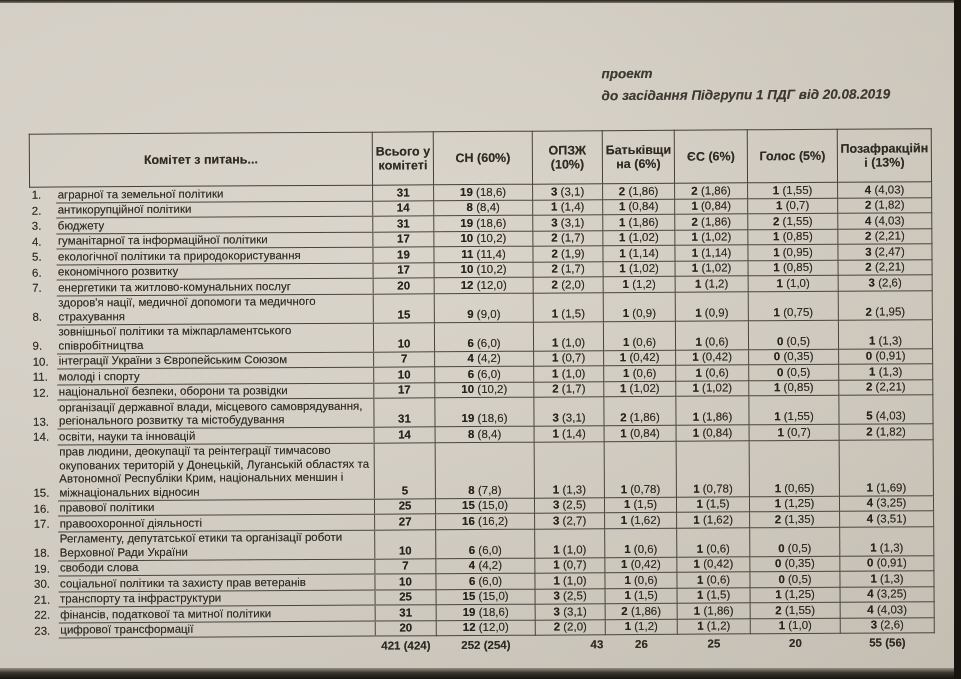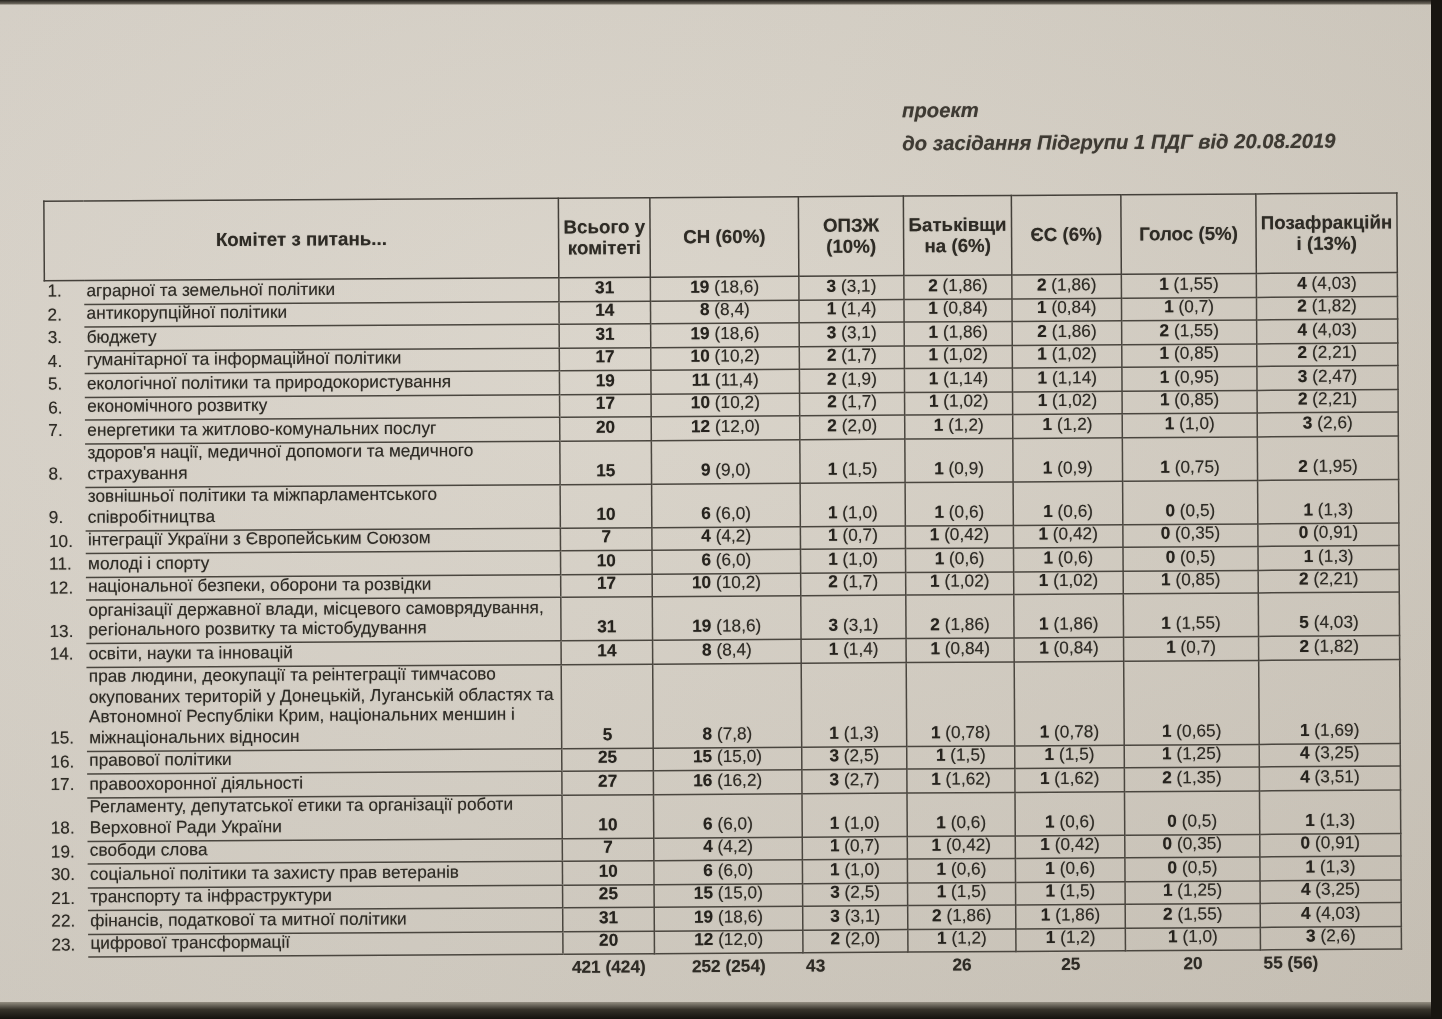--- a/index.html
+++ b/index.html
@@ -340,25 +340,25 @@
             <td class="val"><b>2</b> (2,0)</td>
             <td class="val"><b>1</b> (1,2)</td>
             <td class="val"><b>1</b> (1,2)</td>
             <td class="val"><b>1</b> (1,0)</td>
             <td class="val"><b>3</b> (2,6)</td>
           </tr>
           <tr class="totals">
             <td colspan="2"></td>
             <td class="" style="border: none; font-weight: bold; padding-top: 3px;"><b>421</b> (424)</td>
             <td class="" style="border: none; font-weight: bold; padding-top: 3px;"><b>252</b> (254)</td>
-            <td class="" style="border: none; text-align: left; font-weight: bold; padding-top: 3px;"><b>43</b></td>
+            <td class="" style="border: none; text-align: right; font-weight: bold; padding-top: 3px;"><b>43</b></td>
             <td class="" style="border: none; font-weight: bold; padding-top: 3px;"><b>26</b></td>
             <td class="" style="border: none; text-align: center; font-weight: bold; padding-top: 3px;"><b>25</b></td>
             <td class="" style="border: none; text-align: center; font-weight: bold; padding-top: 3px;"><b>20</b></td>
-            <td class="" style="border: none; text-align: left; font-weight: bold; padding-top: 3px;"><b>55</b> (56)</td>
+            <td class="" style="border: none; text-align: center; font-weight: bold; padding-top: 3px;"><b>55</b> (56)</td>
           </tr>
         </tbody>
     </table>
 
   </div>
 
   <div class="edge-bottom"></div>
 </div>
 
 </body></html>

